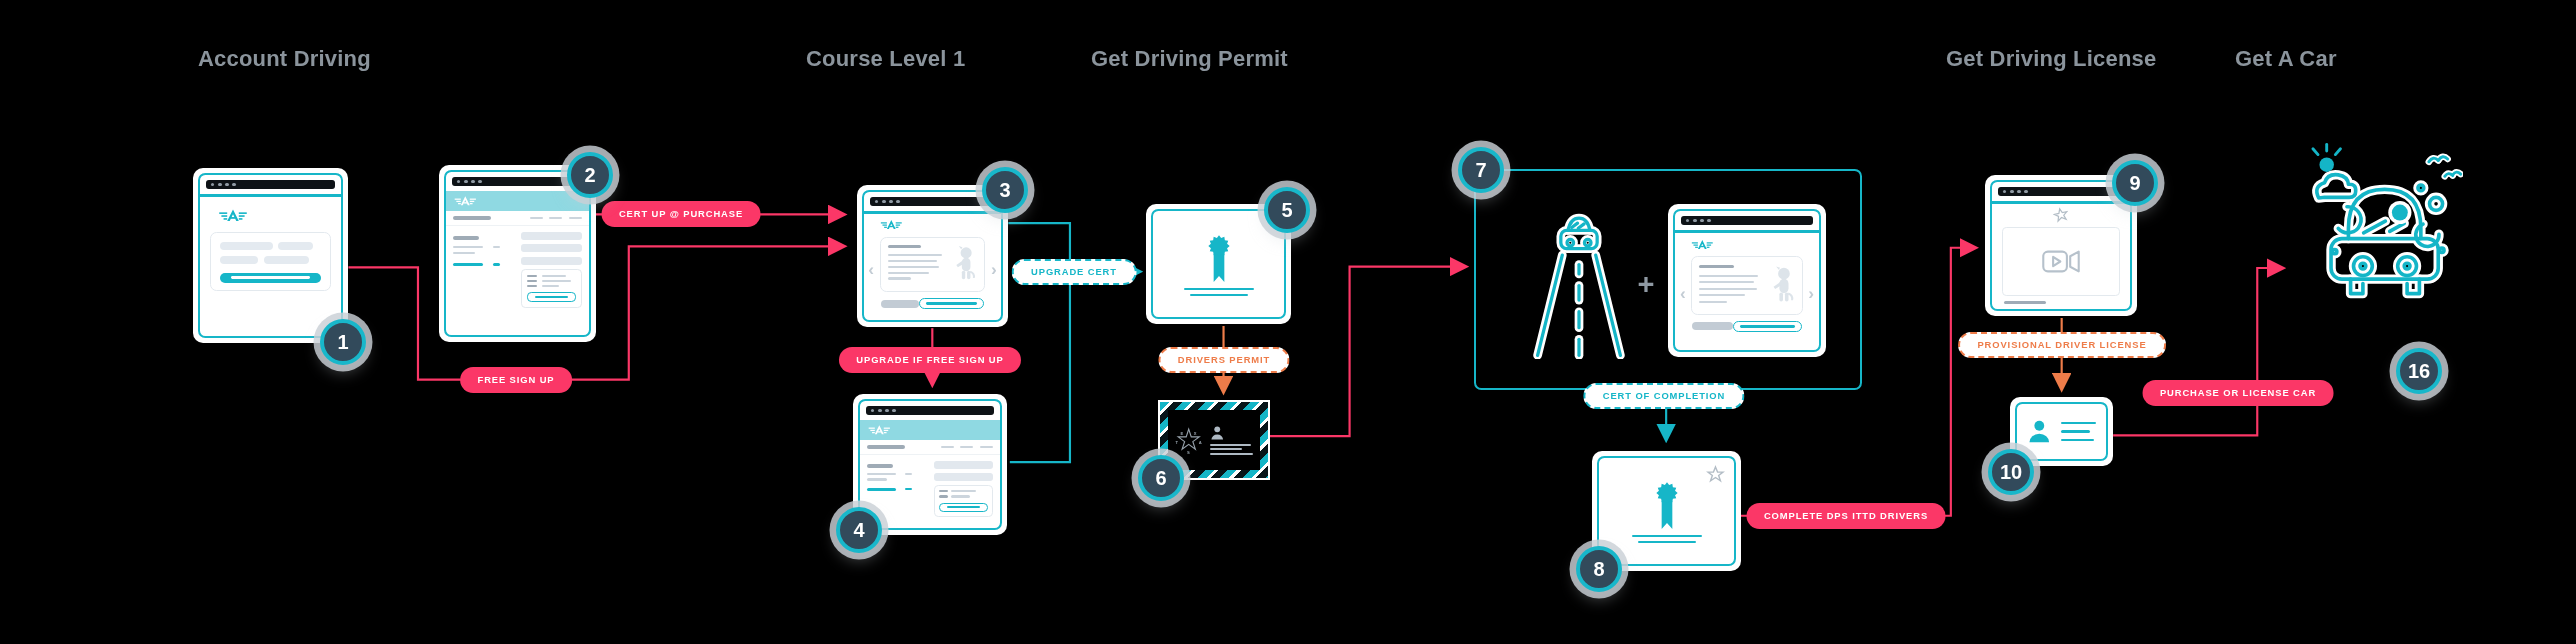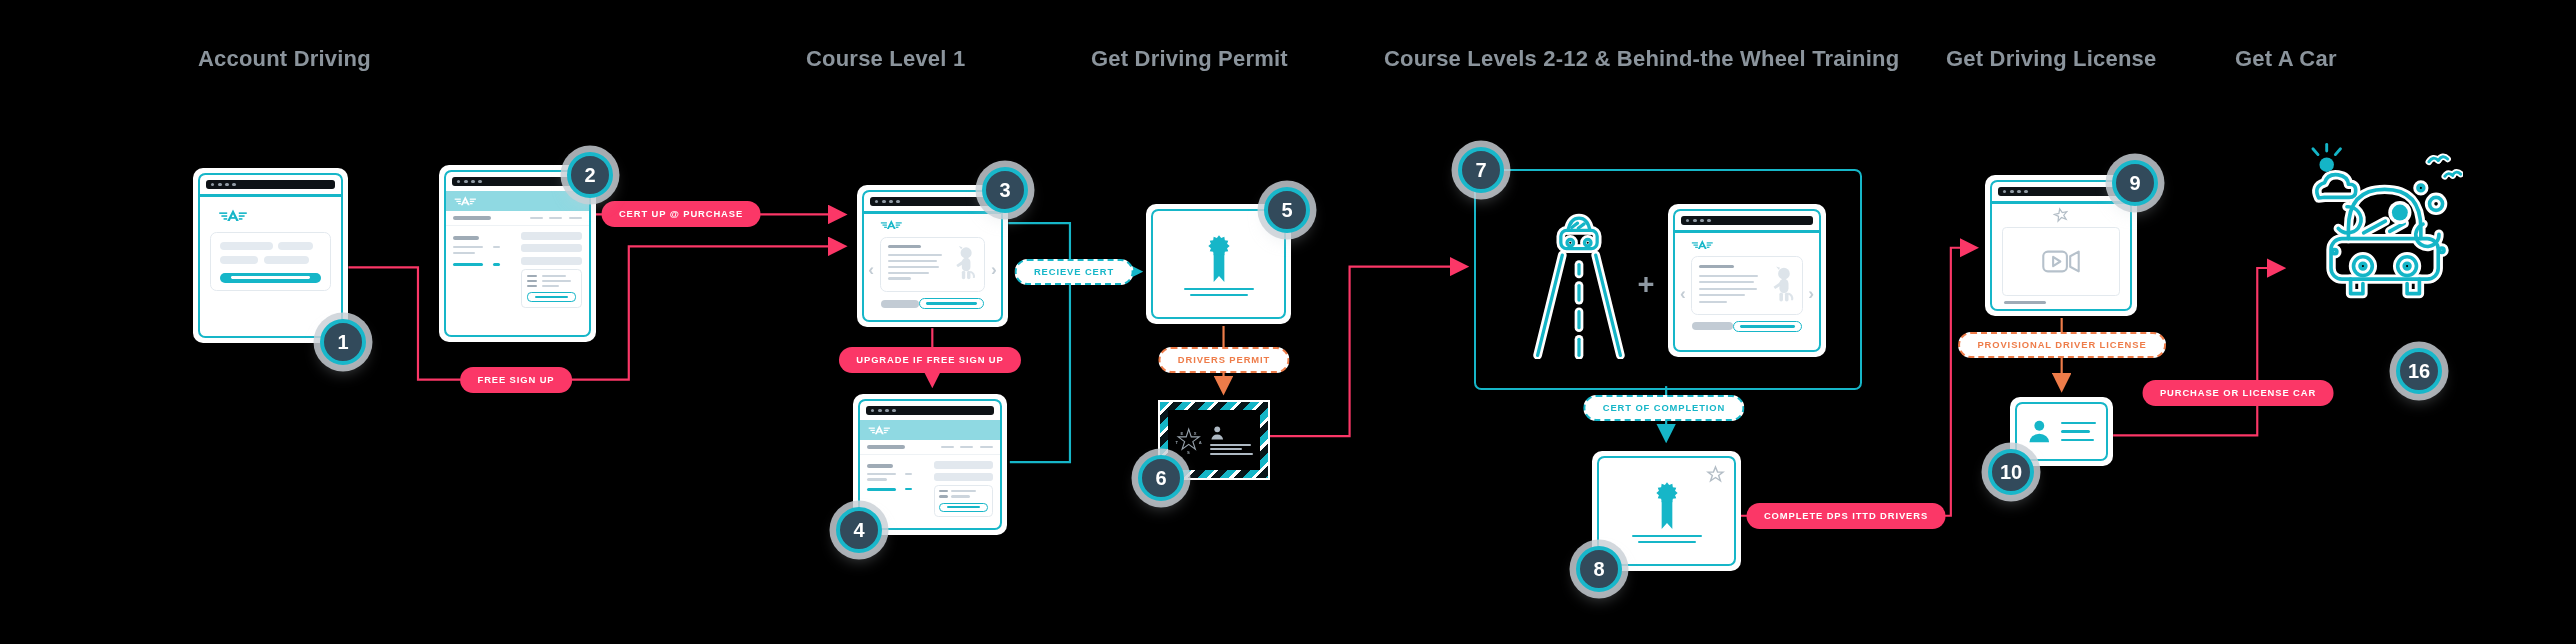--- a/index.html
+++ b/index.html
@@ -79,21 +79,20 @@
   .absvg{position:absolute;z-index:3;}
 </style>
 </head>
 <body>
 
 <div id="canvas">
 
   <div class="stage-title" style="left:198px">Account Driving</div>
   <div class="stage-title" style="left:806px">Course Level 1</div>
   <div class="stage-title" style="left:1091px">Get Driving Permit</div>
-  <div class="stage-title" style="left:1384px">Course Levels 2-12 &amp; Behind-the Wheel Training</div>
   <div class="stage-title" style="left:1946px">Get Driving License</div>
   <div class="stage-title" style="left:2235px">Get A Car</div>
 
   <svg class="wires" width="2576" height="644" viewBox="0 0 3556 889">
     <defs>
       <marker id="ah-pink" markerWidth="9" markerHeight="9" refX="7" refY="4.5" orient="auto">
         <path d="M0,0 L9,4.5 L0,9 z" fill="#fb3767"></path>
         </marker>
       <marker id="ah-teal" markerWidth="9" markerHeight="9" refX="7" refY="4.5" orient="auto">
         <path d="M0,0 L9,4.5 L0,9 z" fill="#16b6c8"></path>
@@ -568,23 +567,23 @@
           <path d="M201,44 q5,-7 11,-1"></path>
         </g>
     </g>
     <circle cx="128" cy="96" r="16" fill="#fff"></circle>
     <circle cx="128" cy="96" r="11" fill="#14b5c7"></circle>
   </svg>
 
   <div class="pill solid" style="left:681px;top:214px">CERT UP @ PURCHASE</div>
   <div class="pill solid" style="left:516px;top:380px">FREE SIGN UP</div>
   <div class="pill solid" style="left:930px;top:360px">UPGRADE IF FREE SIGN UP</div>
-  <div class="pill dteal" style="left:1074px;top:272px">RECIEVE CERT</div>
+  <div class="pill dteal" style="left:1074px;top:272px">UPGRADE CERT</div>
   <div class="pill dorange" style="left:1224px;top:360px">DRIVERS PERMIT</div>
-  <div class="pill dteal" style="left:1664px;top:408px">CERT OF COMPLETION</div>
+  <div class="pill dteal" style="left:1664px;top:396px">CERT OF COMPLETION</div>
   <div class="pill solid" style="left:1846px;top:516px">COMPLETE DPS ITTD DRIVERS</div>
   <div class="pill dorange" style="left:2062px;top:345px">PROVISIONAL DRIVER LICENSE</div>
   <div class="pill solid" style="left:2238px;top:393px">PURCHASE OR LICENSE CAR</div>
 
   <div class="badge" style="left:343px;top:342px">1</div>
   <div class="badge" style="left:590px;top:175px">2</div>
   <div class="badge" style="left:1005px;top:190px">3</div>
   <div class="badge" style="left:859px;top:530px">4</div>
   <div class="badge" style="left:1287px;top:210px">5</div>
   <div class="badge" style="left:1161px;top:478px">6</div>

